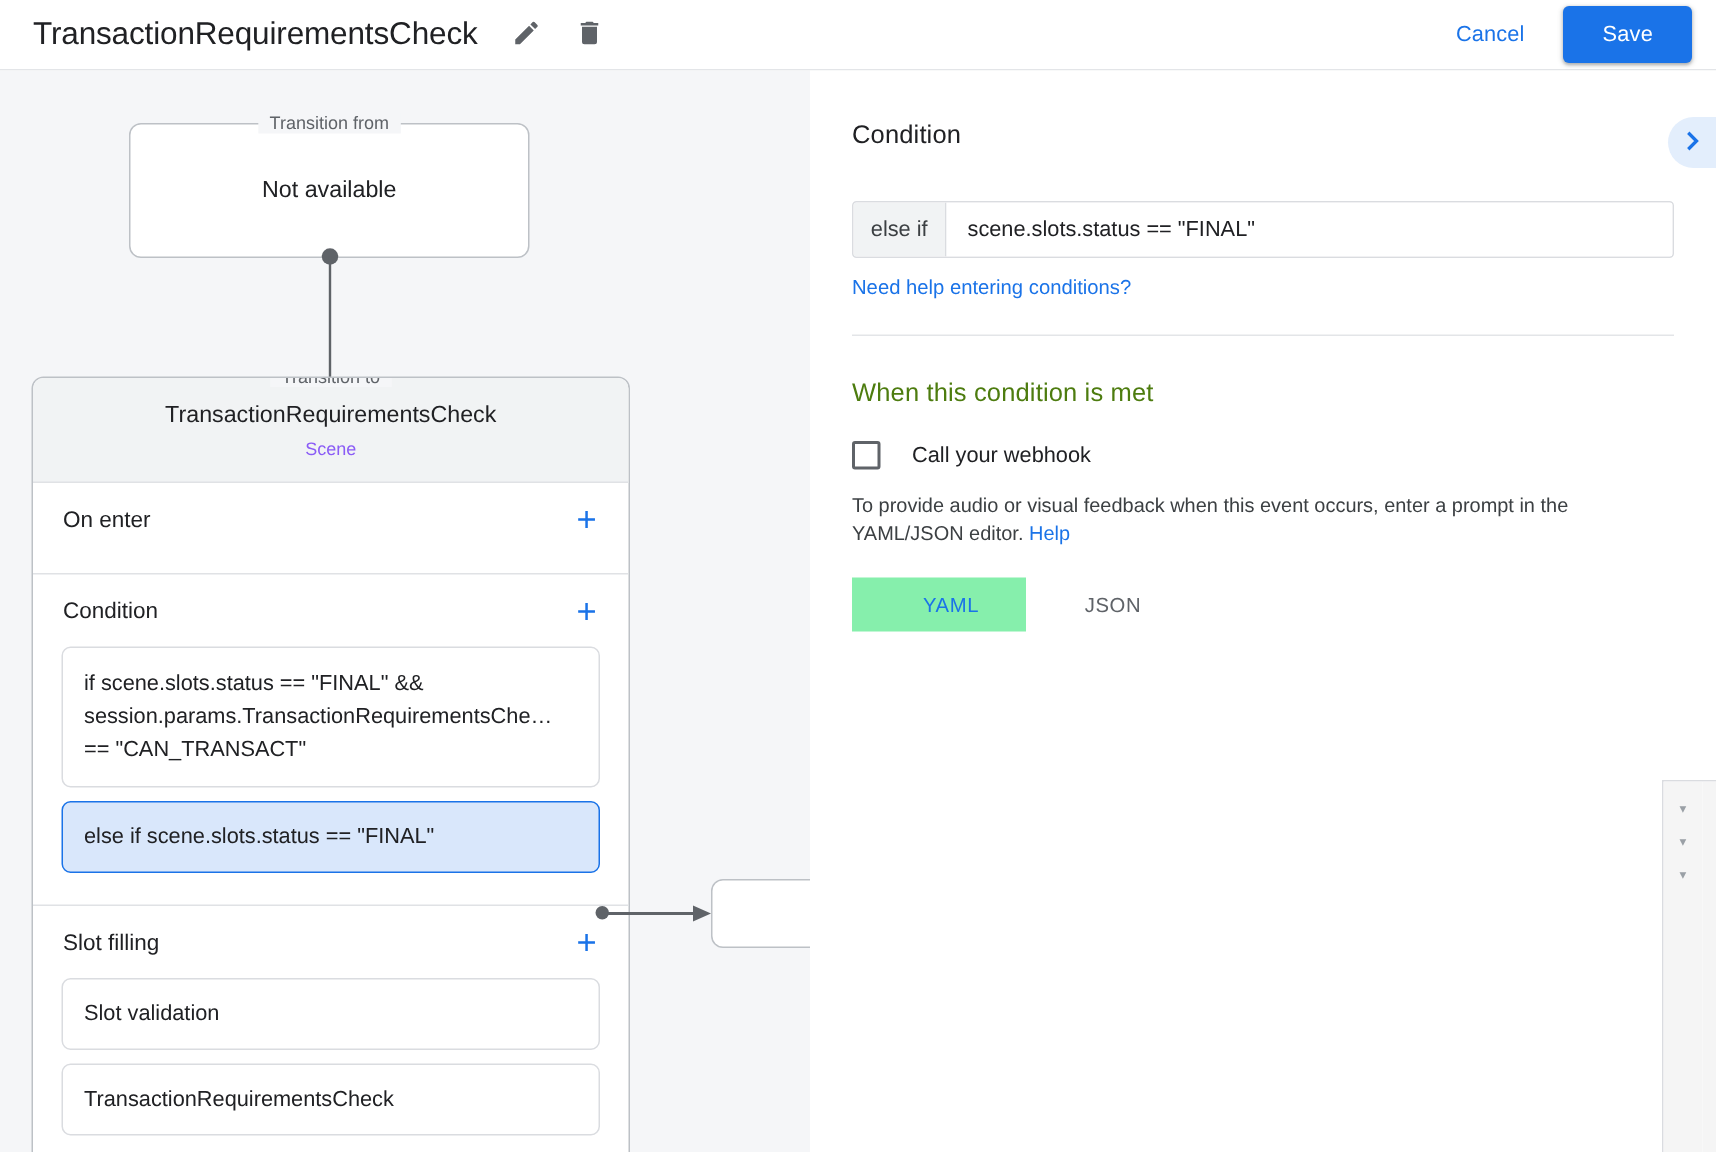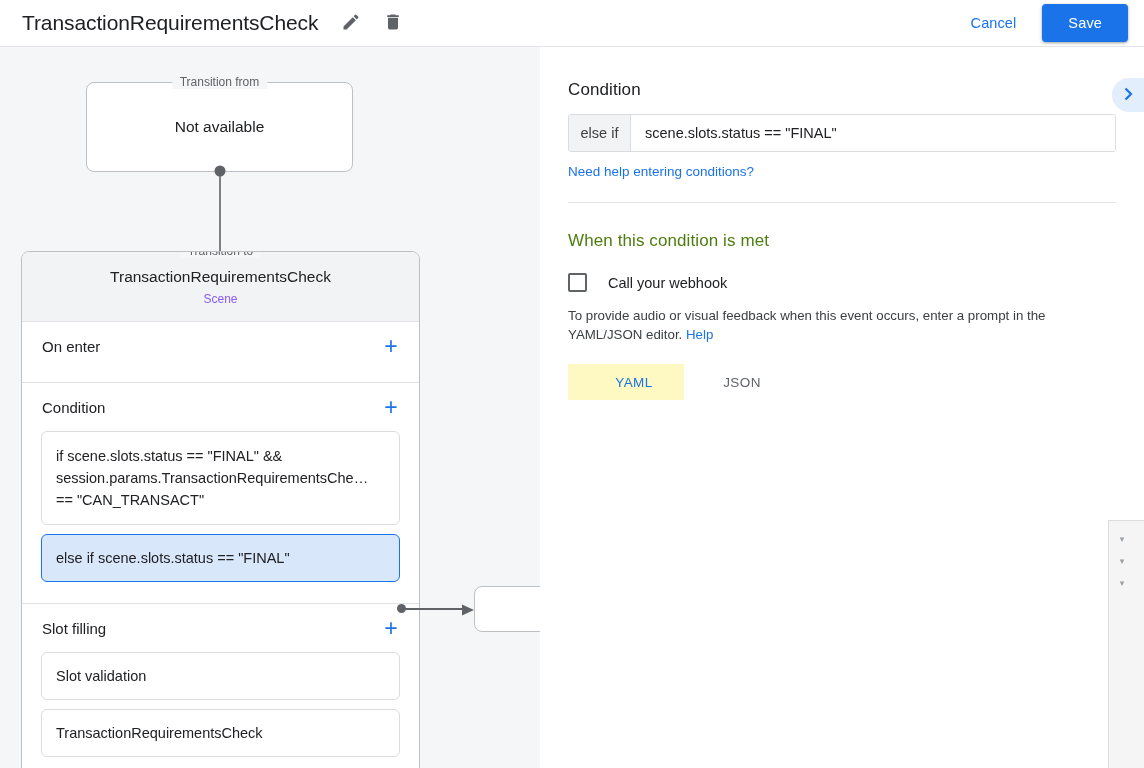--- a/index.html
+++ b/index.html
@@ -156,21 +156,21 @@
     position: absolute; right: 0px; top: 31px;
     width: 32px; height: 34px;
     background: #e3eefc; border: none;
     border-top-left-radius: 18px; border-bottom-left-radius: 18px;
     display: flex; align-items: center; justify-content: center;
     cursor: pointer;
   }
   .chev-btn svg { stroke: #1a73e8; fill: none; stroke-width: 2.2; }
 
   .cond-row {
-    margin-top: 14px;
+    margin-top: 34px;
     display: flex;
     border: 1px solid #dadce0; border-radius: 3px;
     height: 38px;
     overflow: hidden;
   }
   .cond-kw {
     width: 62px; background: #f1f3f4;
     display: flex; align-items: center; justify-content: center;
     font-size: 14.5px; color: #3c4043;
     border-right: 1px solid #dadce0;
@@ -218,21 +218,21 @@
 
   .tabs { display: flex; margin-top: 20px; }
   .tab {
     width: 116px; height: 36px;
     display: flex; align-items: center; justify-content: center;
     font-size: 13.5px; color: #5f6368; cursor: pointer;
     font-weight: 500; letter-spacing: 0.4px;
     background: transparent; border: none;
     font-family: "Liberation Sans", sans-serif;
   }
-  .tab.active { background: #fef9c3; color: #1a73e8; padding-left: 16px; }
+  .tab.active { background: #86efac; color: #1a73e8; padding-left: 16px; }
 
   
   .editor {
     position: absolute; left: 568px; top: 473px; width: 576px; height: 295px;
     border-top: 1px solid #dadce0; border-left: 1px solid #dadce0;
     background: #ffffff;
     display: flex;
     overflow: hidden;
   }
   .ed-fold {

